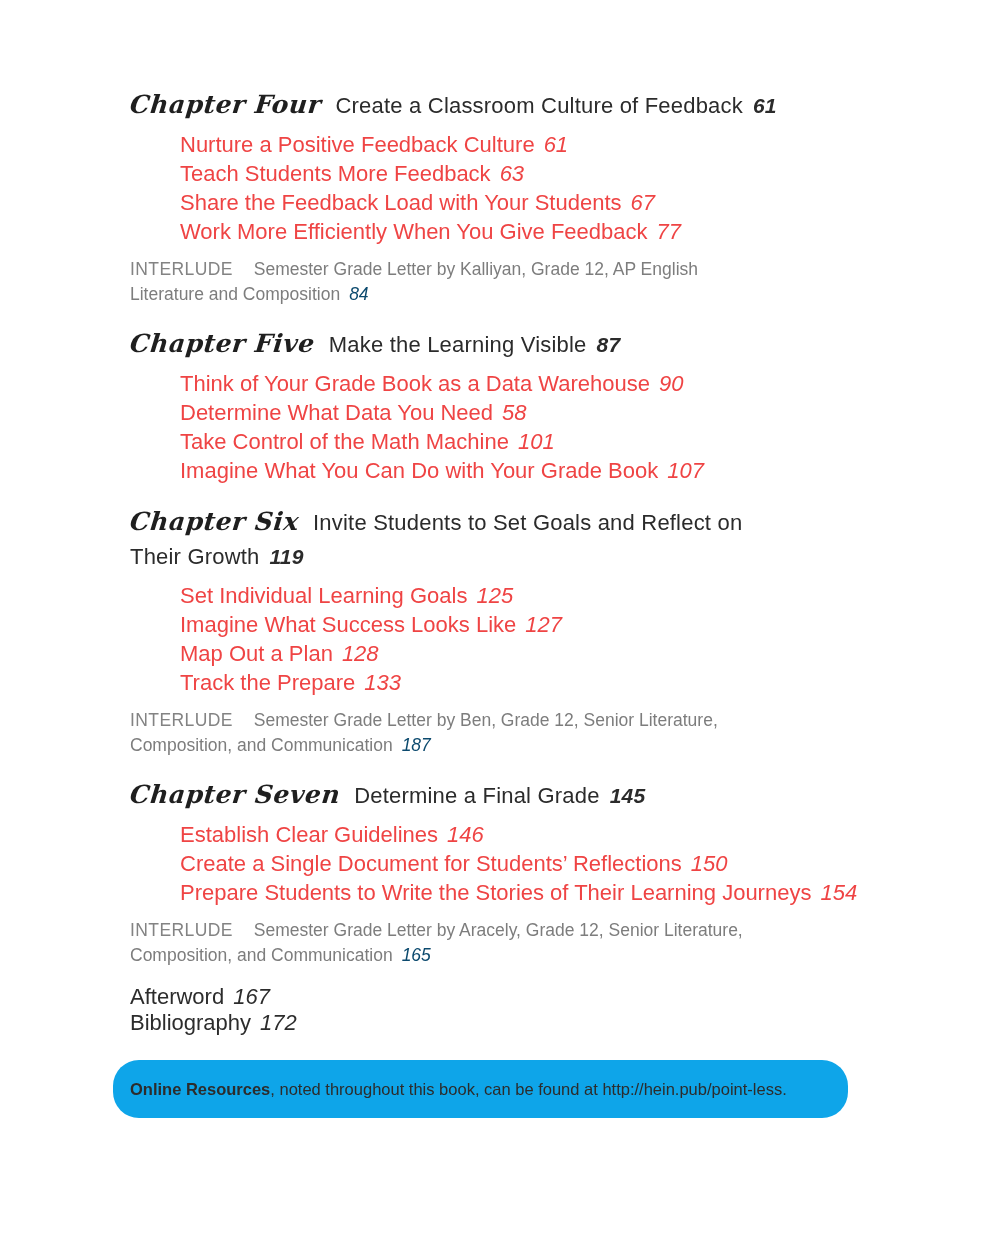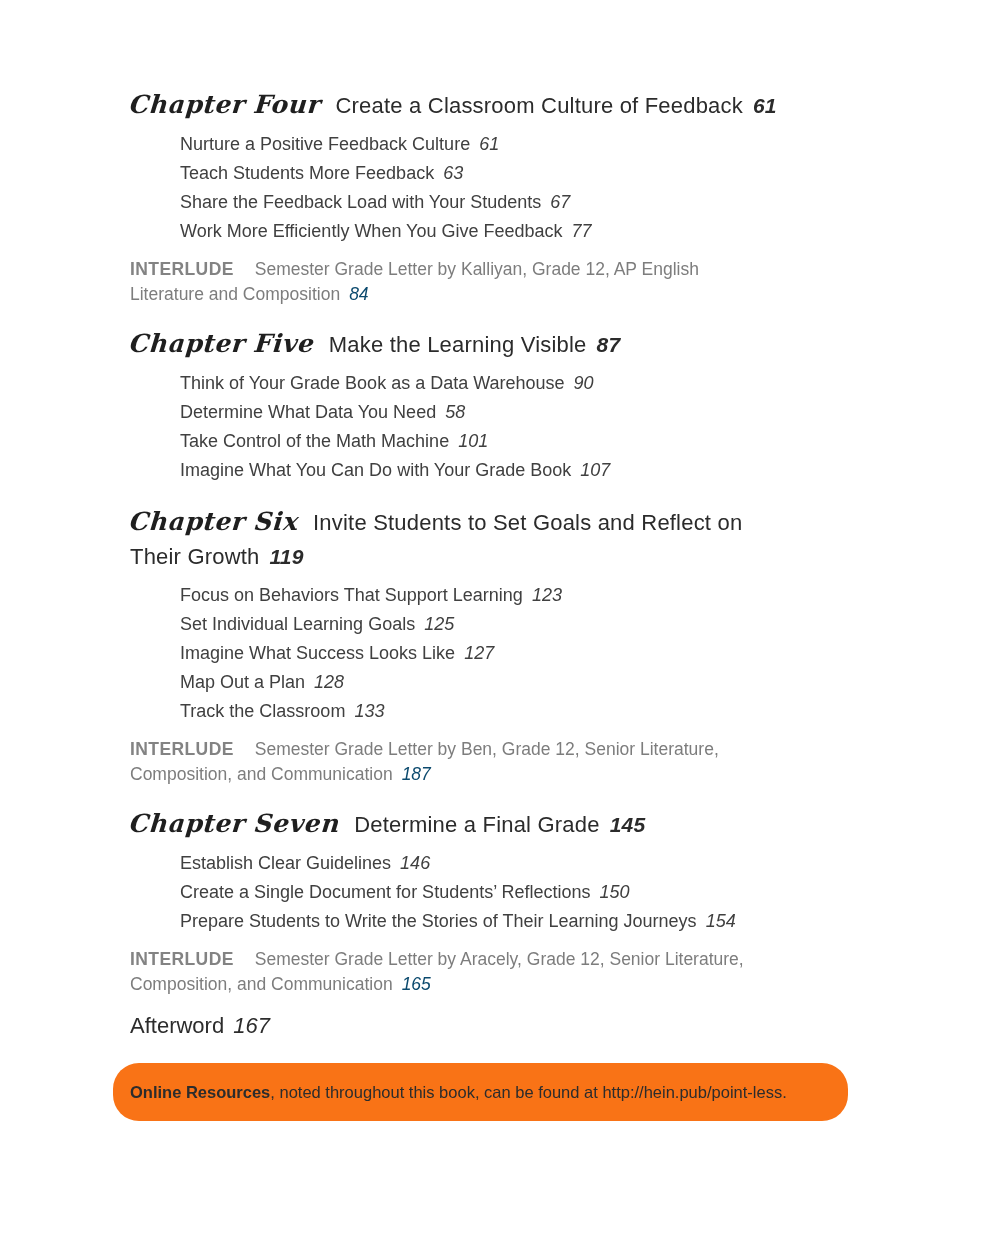--- a/index.html
+++ b/index.html
@@ -43,59 +43,59 @@
   .chapter-page {
     font-style: italic;
     font-weight: 600;
     font-size: 21px;
     margin-left: 10px;
     color: #2b2b2b;
   }
 
   .sections { margin-top: 7px; margin-left: 50px; }
   .section-row {
-    font-size: 18px;
+    font-size: 22px;
     line-height: 29px;
     white-space: nowrap;
-    color: #404040;
+    color: #ef4444;
   }
   .page-num {
     font-style: italic;
     margin-left: 9px;
   }
 
   .interlude {
     margin-top: 11px;
     font-size: 17.5px;
     line-height: 25px;
     color: #7d7d7d;
     white-space: nowrap;
   }
   .interlude-label {
-    font-weight: 700;
+    font-weight: 400;
     letter-spacing: 0.4px;
     margin-right: 21px;
     color: #838383;
   }
   .interlude .page-num { color: #0c4a6e; }
 
   .back-matter { margin-top: 16px; }
   .back-row {
     font-size: 22px;
     line-height: 26px;
     white-space: nowrap;
     color: #2c2c2c;
   }
 
   .note {
     box-sizing: border-box;
     margin-top: 24px;
     margin-left: -17px;
     width: 735px;
-    background: #f97316;
+    background: #0ea5e9;
     border-radius: 26px;
     padding: 17px 26px 17px 17px;
     font-size: 16.5px;
     line-height: 24px;
     color: #2c2c2c;
     white-space: nowrap;
   }
   .note strong { font-weight: 700; }
 </style>
 </head>
@@ -130,25 +130,24 @@
       <div class="section-row"><span>Imagine What You Can Do with Your Grade Book</span><span class="page-num">107</span></div>
     </div>
   </div>
 
   <div class="chapter-block">
     <div class="chapter-heading">
       <div><span class="script">Chapter Six</span><span class="chapter-title">Invite Students to Set Goals and Reflect on</span></div>
       <div><span class="chapter-title">Their Growth</span><span class="chapter-page">119</span></div>
     </div>
     <div class="sections">
-      <div class="section-row"><span>Focus on Behaviors That Support Learning</span><span class="page-num">123</span></div>
       <div class="section-row"><span>Set Individual Learning Goals</span><span class="page-num">125</span></div>
       <div class="section-row"><span>Imagine What Success Looks Like</span><span class="page-num">127</span></div>
       <div class="section-row"><span>Map Out a Plan</span><span class="page-num">128</span></div>
-      <div class="section-row"><span>Track the Classroom</span><span class="page-num">133</span></div>
+      <div class="section-row"><span>Track the Prepare</span><span class="page-num">133</span></div>
     </div>
     <div class="interlude">
       <div><span class="interlude-label">INTERLUDE</span><span>Semester Grade Letter by Ben, Grade 12, Senior Literature,</span></div>
       <div><span>Composition, and Communication</span><span class="page-num">187</span></div>
     </div>
   </div>
 
   <div class="chapter-block">
     <div class="chapter-heading">
       <span class="script">Chapter Seven</span><span class="chapter-title">Determine a Final Grade</span><span class="chapter-page">145</span>
@@ -159,19 +158,20 @@
       <div class="section-row"><span>Prepare Students to Write the Stories of Their Learning Journeys</span><span class="page-num">154</span></div>
     </div>
     <div class="interlude">
       <div><span class="interlude-label">INTERLUDE</span><span>Semester Grade Letter by Aracely, Grade 12, Senior Literature,</span></div>
       <div><span>Composition, and Communication</span><span class="page-num">165</span></div>
     </div>
   </div>
 
   <div class="back-matter">
     <div class="back-row"><span>Afterword</span><span class="page-num">167</span></div>
+    <div class="back-row"><span>Bibliography</span><span class="page-num">172</span></div>
   </div>
 
   <div class="note">
     <strong>Online Resources</strong><span>, noted throughout this book, can be found at http://hein.pub/point-less.</span>
   </div>
 
 </div>
 
 </body></html>

